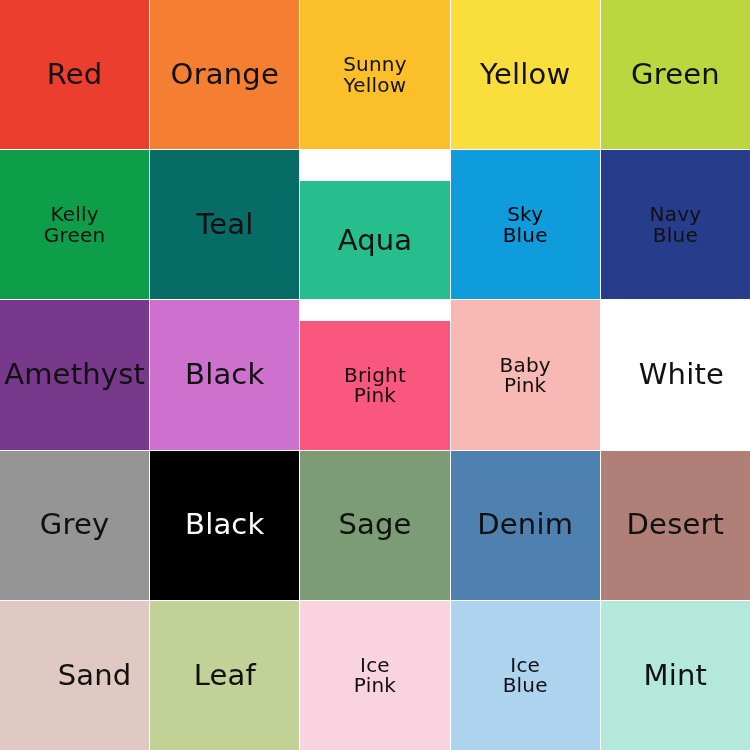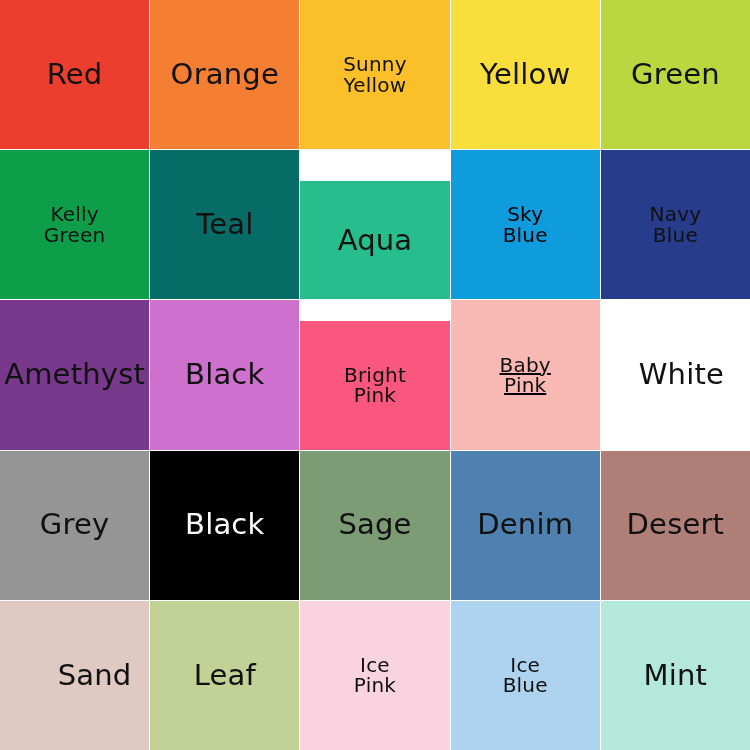--- a/index.html
+++ b/index.html
@@ -87,21 +87,21 @@
     <div class="swatch-cell" style="background: rgb(120, 56, 140);">
       <span class="swatch-label" style="color: rgb(17, 17, 17);">Amethyst</span>
     </div>
     <div class="swatch-cell" style="background: rgb(205, 112, 206);">
       <span class="swatch-label" style="color: rgb(17, 17, 17);">Black</span>
     </div>
     <div class="swatch-cell" style="background: rgb(249, 87, 126); margin-top: 21px;">
       <span class="swatch-label two-line" style="color: rgb(17, 17, 17);">Bright
 Pink</span>
     </div>
-    <div class="swatch-cell" style="background: rgb(248, 184, 180); text-decoration: underline;">
+    <div class="swatch-cell" style="background: rgb(248, 184, 180);">
       <span class="swatch-label two-line" style="color: rgb(17, 17, 17);">Baby
 Pink</span>
     </div>
     <div class="swatch-cell" style="background: rgb(255, 255, 255);">
       <span class="swatch-label" style="color: rgb(17, 17, 17); margin-left: 12px;">White</span>
     </div>
     <div class="swatch-cell" style="background: rgb(149, 149, 149);">
       <span class="swatch-label" style="color: rgb(17, 17, 17);">Grey</span>
     </div>
     <div class="swatch-cell" style="background: rgb(0, 0, 0);">

